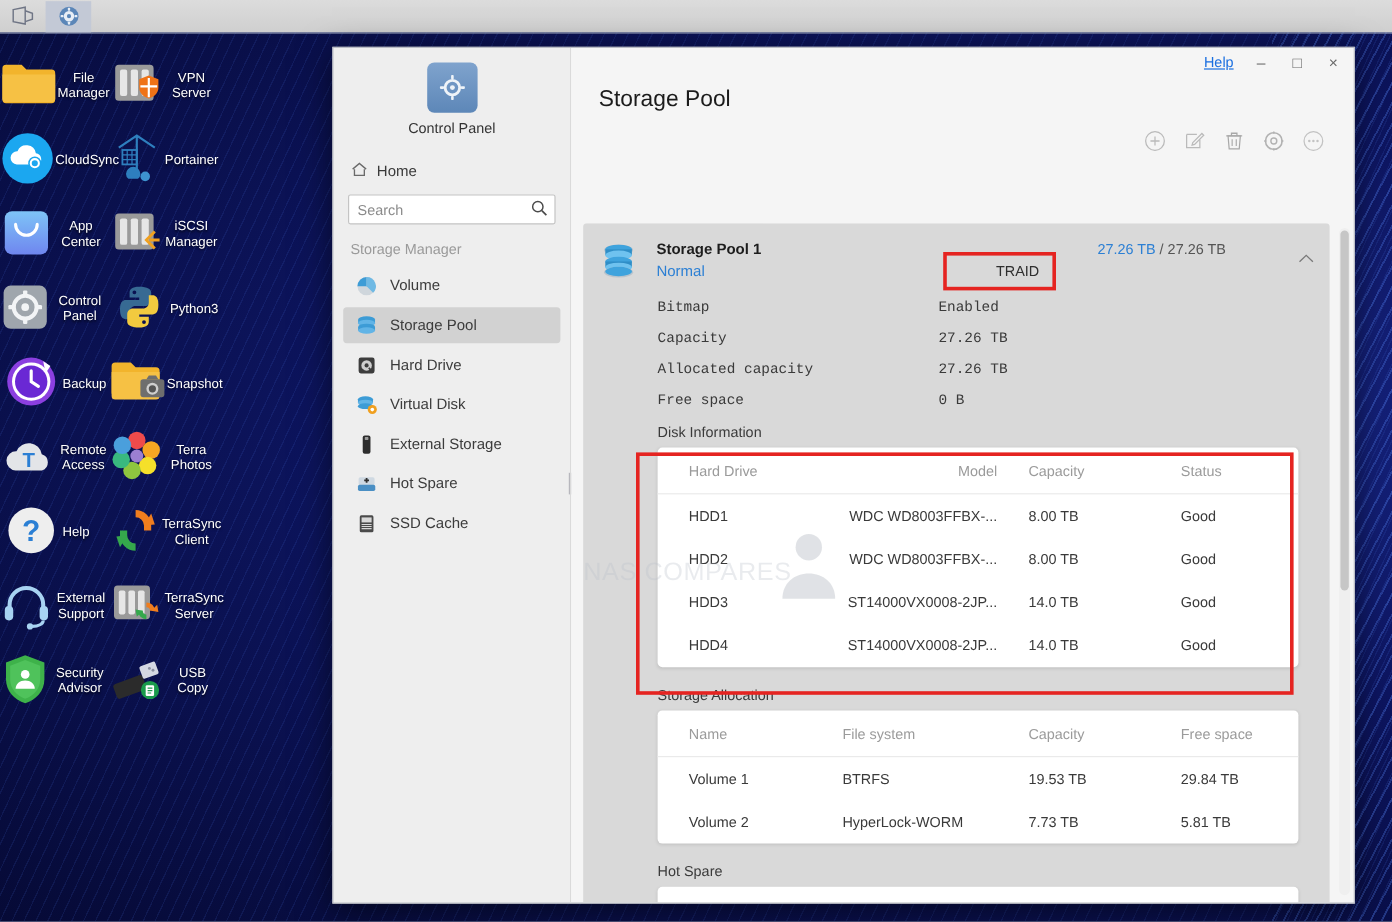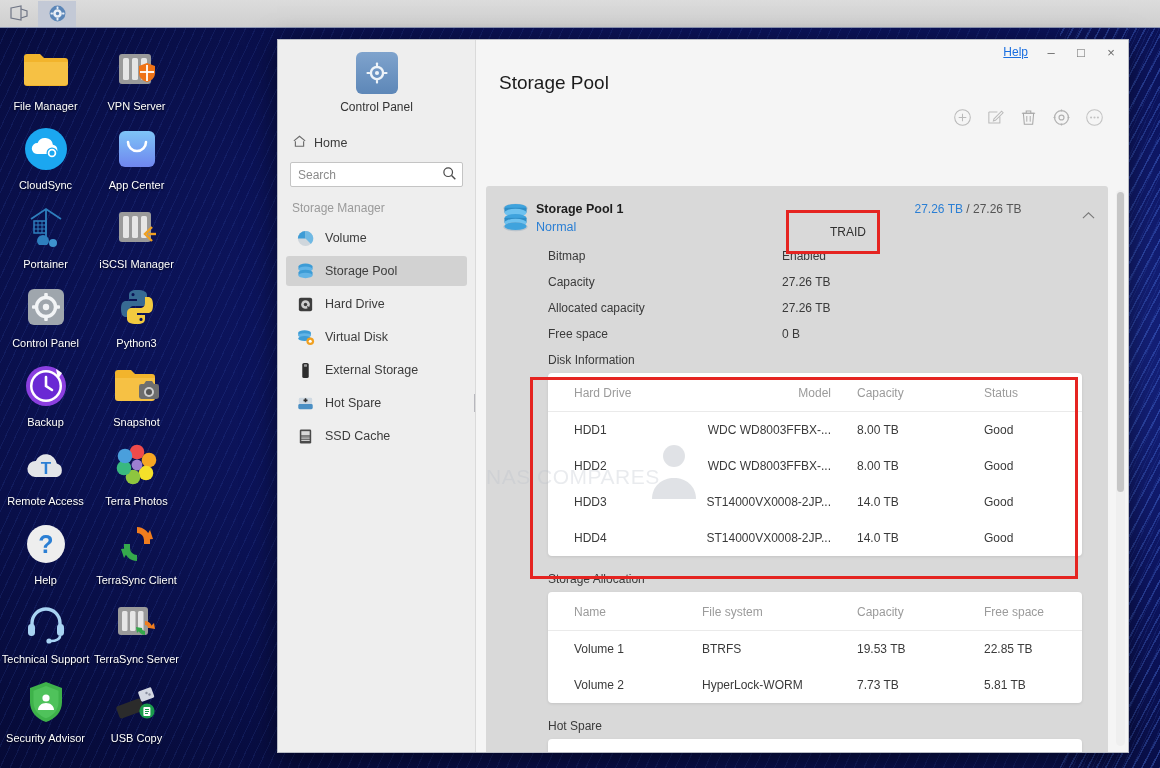--- a/index.html
+++ b/index.html
@@ -32,21 +32,21 @@
   }
   .task-btn.active { background: #c3c9d6; }
 
   
   #icon-grid {
     position: absolute; left: 0; top: 34px; width: 272px;
     display: flex; flex-wrap: wrap; align-content: flex-start;
   }
   .dicon {
     width: 91px; margin-top: 10px;
-    display: flex; flex-direction: column; align-items: center; text-align: center;
+    display: flex; flex-direction: row; align-items: center; text-align: center;
   }
   .dicon .glyph {
     width: 52px; height: 52px; display: flex; align-items: center; justify-content: center;
   }
   .dicon .lbl {
     margin-top: 4px; font-size: 11px; color: #ffffff; line-height: 13px;
     text-shadow: 0 1px 2px rgba(0,0,0,.75); max-width: 91px;
   }
 
   
@@ -119,37 +119,37 @@
     position: absolute; left: 0; right: 0; top: 146px; bottom: 0;
     overflow: hidden;
   }
   #pool-card {
     margin: 0 20px 0 10px; background: #d9d9d9; border-radius: 3px;
     padding: 13px 0 0 0;
   }
 
   .pool-head { display: flex; align-items: flex-start; padding: 0 16px 0 13px; position: relative; }
   .pool-dbicon { width: 33px; height: 33px; flex: none; margin-top: 2px; }
-  .pool-names { margin-left: 4px; }
+  .pool-names { margin-left: 15px; }
   .pool-name { font-size: 12.5px; color: #1d1d1d; font-weight: bold; }
   .pool-status { font-size: 12.5px; color: #2b7fd4; margin-top: 4px; }
   #traid-box {
-    position: absolute; left: 300px; top: 11px; width: 94px; height: 44px;
+    position: absolute; left: 300px; top: 11px; width: 94px; height: 32px;
     border: 3px solid #e52421; display: flex; align-items: center; justify-content: flex-end;
     padding-right: 11px; font-size: 12px; color: #2f2f2f;
   }
   .cap-wrap { position: absolute; right: 42px; top: 0; width: 196px; text-align: center; }
   .cap-text { font-size: 12px; }
   .cap-used { color: #2b7fd4; }
   .cap-total { color: #555; }
   .cap-bar { margin-top: 5px; height: 3px; background: #b6b6b6; border-radius: 2px; overflow: hidden; }
   .cap-bar i { display: block; height: 100%; background: #2b7fd4; }
   .chev { position: absolute; right: 13px; top: 9px; color: #7a7a7a; font-size: 13px; }
 
-  .detail-rows { padding: 14px 4px 0 0; }
+  .detail-rows { padding: 14px 4px 0 0; font-family: Liberation Mono, monospace; }
   .drow { display: flex; font-size: 12px; color: #3a3a3a; padding: 0 0 12px 62px; }
   .drow .k { width: 234px; }
   .drow .v { color: #3a3a3a; }
 
   .sect-label { font-size: 12px; color: #3a3a3a; padding: 0 0 6px 62px; }
 
   .tbl {
     background: #fff; border-radius: 4px; margin: 0 26px 0 62px;
     box-shadow: 0 1px 3px rgba(0,0,0,.10);
   }
@@ -253,45 +253,45 @@
         <path d="M14 28a5.5 5.5 0 01.6-11 8 8 0 0115.3 1.8A5 5 0 0132 28z" fill="#fff"></path>
         <circle cx="29" cy="27" r="5.5" fill="#1ba7f0"></circle>
         <circle cx="29" cy="27" r="3.4" fill="none" stroke="#fff" stroke-width="1.7"></circle>
       </svg>
     </span>
     <span class="lbl">CloudSync</span>
   </div>
 
   <div class="dicon">
     <span class="glyph">
+      <svg width="46" height="46" viewBox="0 0 46 46">
+        <path d="M23 4v32M8 14L23 4l15 10" stroke="#2e7fbe" stroke-width="1.8" fill="none"></path>
+        <rect x="11" y="16" width="12" height="12" fill="none" stroke="#2e7fbe" stroke-width="1.5"></rect>
+        <path d="M11 20h12M11 24h12M15 16v12M19 16v12" stroke="#2e7fbe" stroke-width="1"></path>
+        <path d="M14 36a6 6 0 0112 0 5 5 0 01-2 4H16a5 5 0 01-2-4z" fill="#2e7fbe"></path>
+        <circle cx="30" cy="38" r="4" fill="#3e93cf"></circle>
+      </svg>
+    </span>
+    <span class="lbl">Portainer</span>
+  </div>
+
+  <div class="dicon">
+    <span class="glyph">
       <svg width="42" height="42" viewBox="0 0 42 42">
         <defs>
             <linearGradient id="agb" x1="0" y1="0" x2="0" y2="1">
           <stop offset="0" stop-color="#7ec4f7"></stop>
               <stop offset="1" stop-color="#6f86ef"></stop>
             </linearGradient>
           </defs>
         <rect x="3" y="3" width="36" height="36" rx="6" fill="url(#agb)"></rect>
         <path d="M12 14a9 9 0 0018 0" fill="none" stroke="#fff" stroke-width="2.6" stroke-linecap="round"></path>
       </svg>
     </span>
     <span class="lbl">App Center</span>
-  </div>
-
-  <div class="dicon">
-    <span class="glyph">
-      <svg width="46" height="46" viewBox="0 0 46 46">
-        <path d="M23 4v32M8 14L23 4l15 10" stroke="#2e7fbe" stroke-width="1.8" fill="none"></path>
-        <rect x="11" y="16" width="12" height="12" fill="none" stroke="#2e7fbe" stroke-width="1.5"></rect>
-        <path d="M11 20h12M11 24h12M15 16v12M19 16v12" stroke="#2e7fbe" stroke-width="1"></path>
-        <path d="M14 36a6 6 0 0112 0 5 5 0 01-2 4H16a5 5 0 01-2-4z" fill="#2e7fbe"></path>
-        <circle cx="30" cy="38" r="4" fill="#3e93cf"></circle>
-      </svg>
-    </span>
-    <span class="lbl">Portainer</span>
   </div>
 
   <div class="dicon">
     <span class="glyph">
       <svg width="46" height="42" viewBox="0 0 46 42">
         <rect x="5" y="5" width="32" height="30" rx="3" fill="#9a9a9a"></rect>
         <rect x="9" y="9" width="6" height="22" rx="1.6" fill="#e6e6e6"></rect>
         <rect x="18" y="9" width="6" height="22" rx="1.6" fill="#e6e6e6"></rect>
         <rect x="27" y="9" width="6" height="22" rx="1.6" fill="#e6e6e6"></rect>
         <path d="M38 20l-7 7 7 7" fill="none" stroke="#f0a020" stroke-width="2.4"></path>
@@ -405,21 +405,21 @@
   <div class="dicon">
     <span class="glyph">
       <svg width="44" height="44" viewBox="0 0 44 44">
         <path d="M8 25v-3a14 14 0 0128 0v3" fill="none" stroke="#a8d3f2" stroke-width="3.4"></path>
         <rect x="4" y="23" width="7" height="12" rx="3.4" fill="#a8d3f2"></rect>
         <rect x="33" y="23" width="7" height="12" rx="3.4" fill="#a8d3f2"></rect>
         <path d="M36 35c0 3-4 5-9 5" fill="none" stroke="#a8d3f2" stroke-width="2.6"></path>
         <circle cx="25" cy="40" r="2.6" fill="#a8d3f2"></circle>
       </svg>
     </span>
-    <span class="lbl">Technical Support</span>
+    <span class="lbl">External Support</span>
   </div>
 
   <div class="dicon">
     <span class="glyph">
       <svg width="46" height="42" viewBox="0 0 46 42">
         <rect x="4" y="5" width="30" height="28" rx="3" fill="#9a9a9a"></rect>
         <rect x="8" y="9" width="5.5" height="20" rx="1.5" fill="#e6e6e6"></rect>
         <rect x="16" y="9" width="5.5" height="20" rx="1.5" fill="#e6e6e6"></rect>
         <rect x="24" y="9" width="5.5" height="20" rx="1.5" fill="#e6e6e6"></rect>
         <path d="M31 19a7 7 0 017 7h-4a3 3 0 00-3-3z" fill="#f07d1e"></path>
@@ -751,21 +751,21 @@
           <div class="thead">
             <span class="c ac0">Name</span>
             <span class="c ac1">File system</span>
             <span class="c ac2">Capacity</span>
             <span class="c ac3">Free space</span>
           </div>
           <div class="trow">
             <span class="c ac0">Volume 1</span>
             <span class="c ac1">BTRFS</span>
             <span class="c ac2">19.53 TB</span>
-            <span class="c ac3">22.85 TB</span>
+            <span class="c ac3">29.84 TB</span>
           </div>
           <div class="trow">
             <span class="c ac0">Volume 2</span>
             <span class="c ac1">HyperLock-WORM</span>
             <span class="c ac2">7.73 TB</span>
             <span class="c ac3">5.81 TB</span>
           </div>
         </div>
 
         <div class="sect-label" style="padding-top:16px;">Hot Spare</div>

